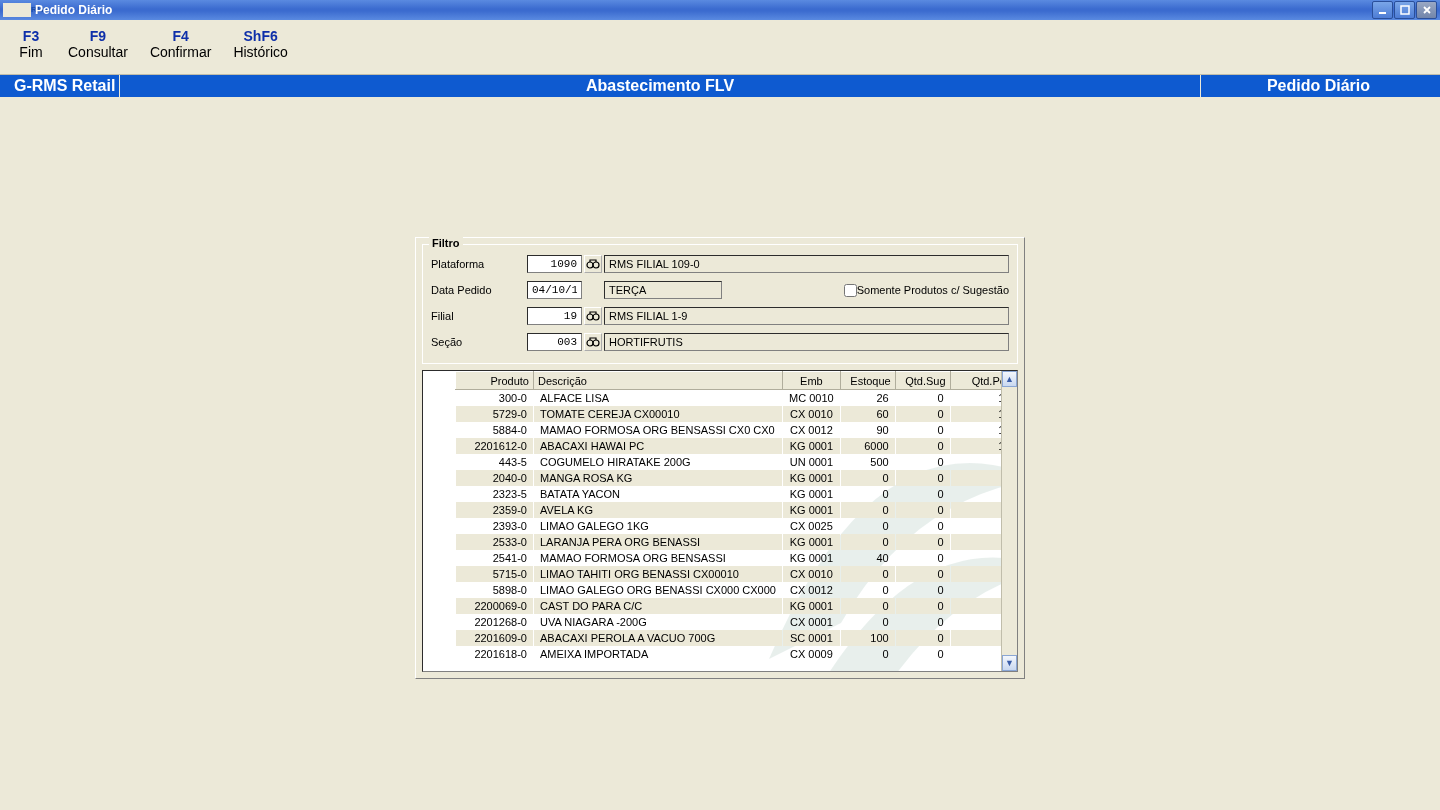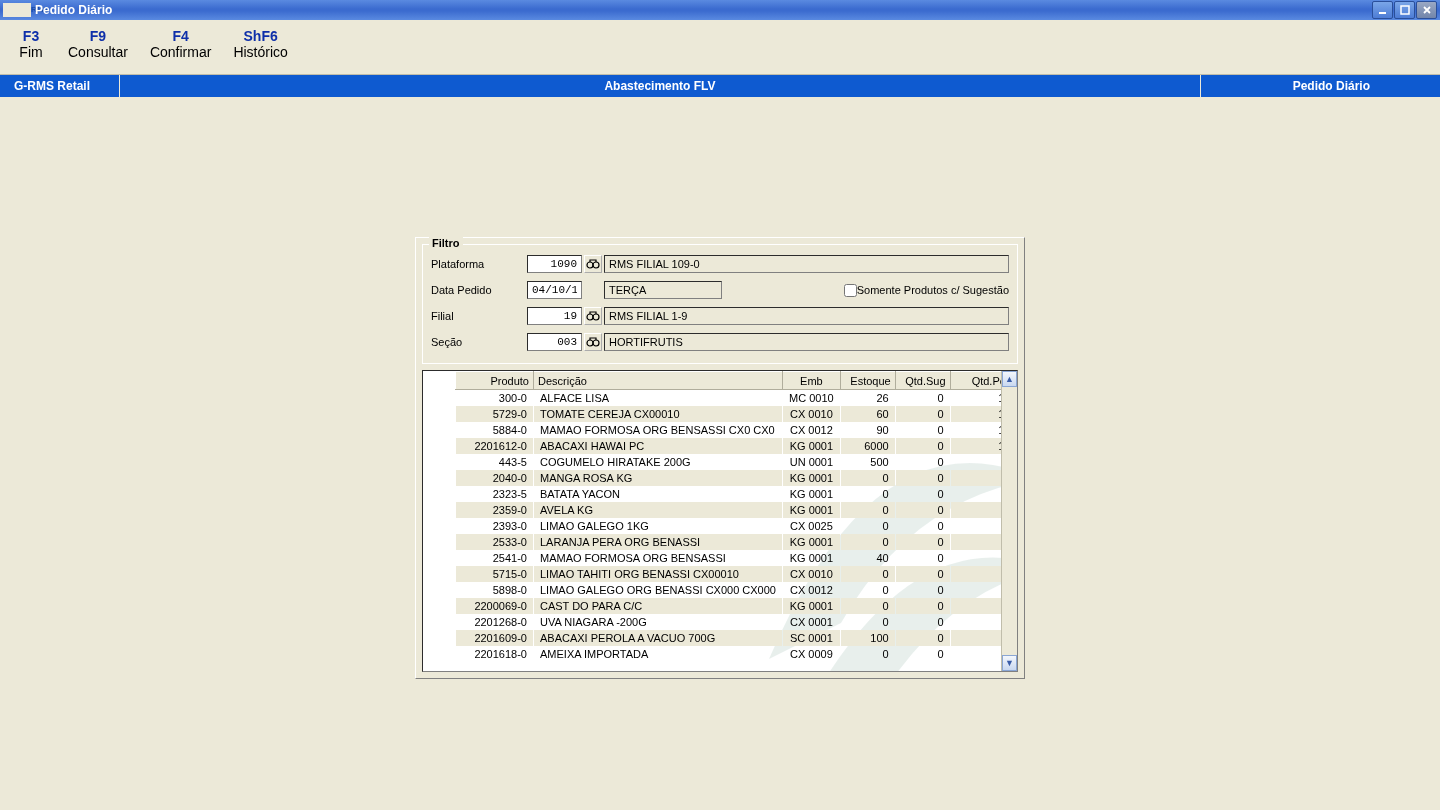--- a/index.html
+++ b/index.html
@@ -80,21 +80,21 @@
   }
 
   
   .blue-strip {
     height: 22px;
     background: #0e5ad0;
     display: flex;
     align-items: stretch;
     color: #fff;
     font-weight: bold;
-    font-size: 12px;
+    font-size: 16px;
   }
   .blue-strip .left {
     width: 120px;
     border-right: 1px solid #ece9d8;
     display: flex;
     align-items: center;
     padding-left: 14px;
   }
   .blue-strip .center {
     flex: 1;

